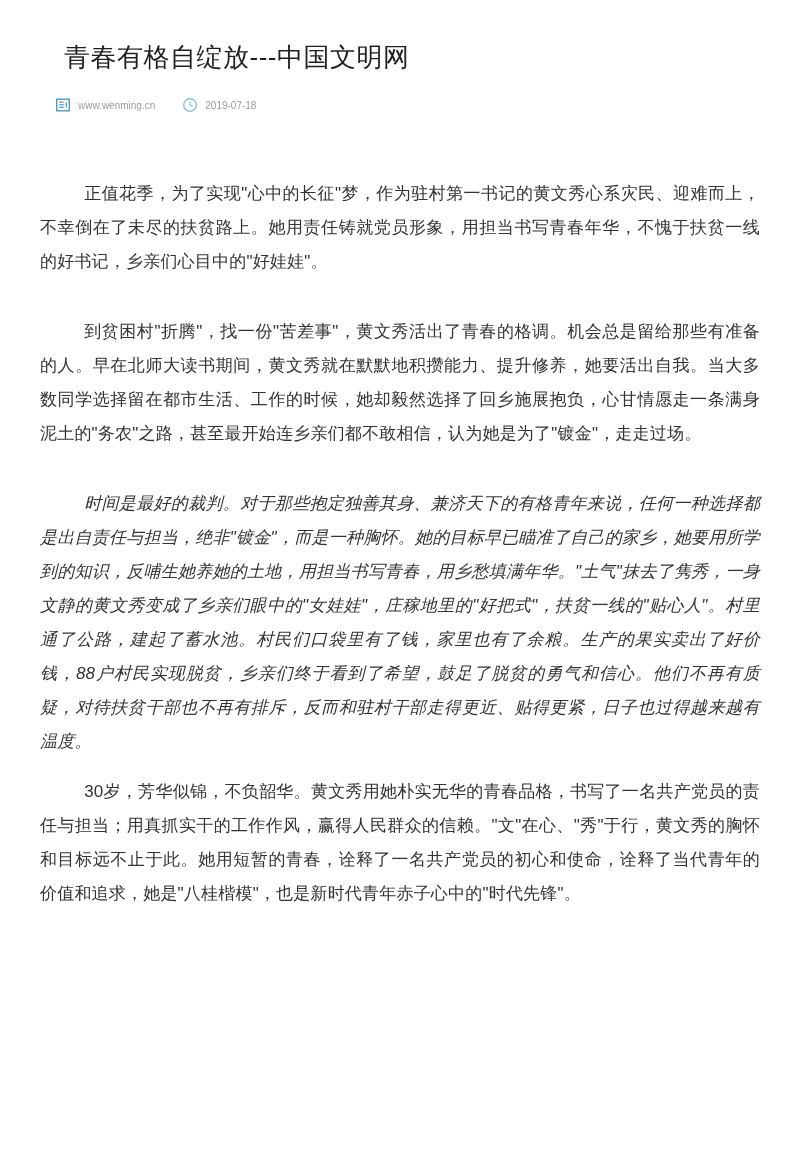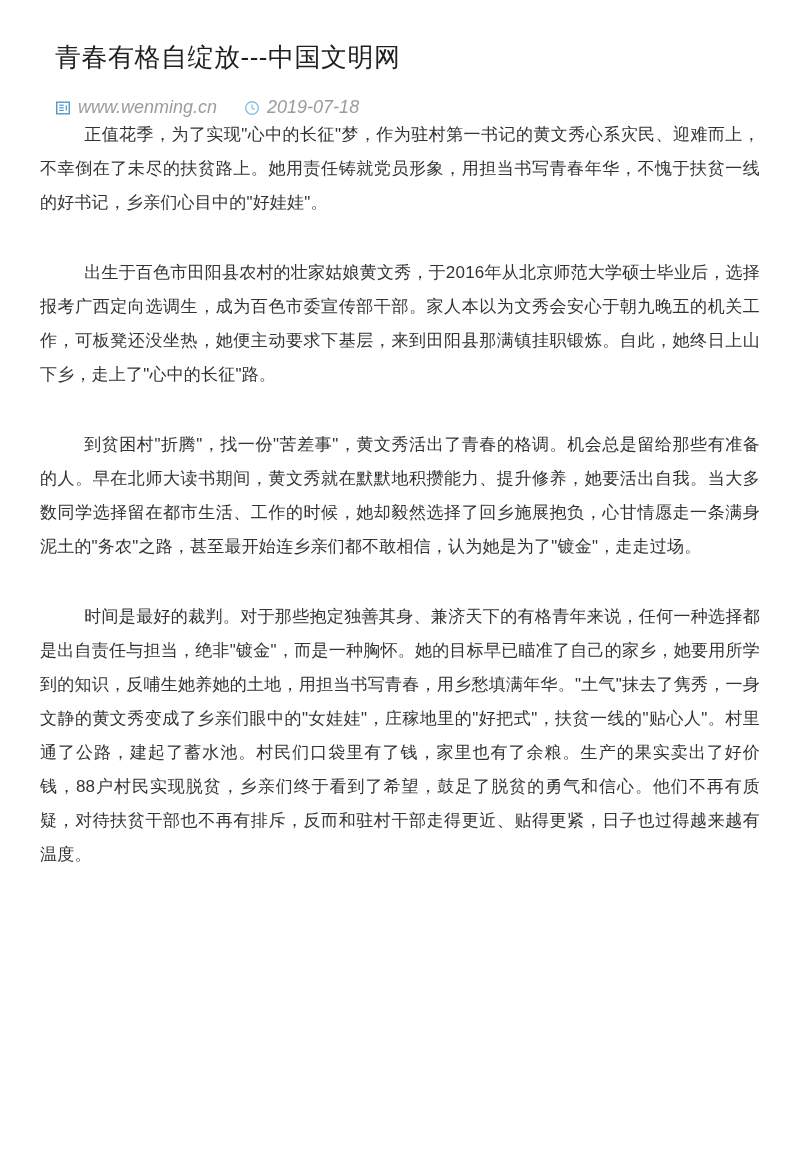--- a/index.html
+++ b/index.html
@@ -12,34 +12,34 @@
     width: 797px;
     min-height: 1159px;
     box-sizing: border-box;
     background: #ffffff;
     padding: 42px 37px 40px 40px;
   }
   .article-header {
     padding-left: 15px;
   }
   h1.title {
-    margin: 0 0 24px 0;
+    margin: 0 0 24px 9px;
     font-size: 26px;
     font-weight: 500;
     color: #1f1f1f;
     letter-spacing: 0.5px;
     line-height: 1.2;
   }
   .meta {
     display: flex;
     align-items: center;
     gap: 9px;
-    font-size: 18px;
+    font-size: 10px;
     color: #9b9b9b;
-    font-style: italic;
+    margin-bottom: 64px;
   }
   .meta-item {
     display: inline-flex;
     align-items: center;
     gap: 7px;
   }
   .meta-item + .meta-item {
     margin-left: 18px;
   }
   .meta-icon svg {
@@ -49,20 +49,21 @@
     margin: 0 0 36px 0;
     font-size: 17px;
     line-height: 2.0;
     color: #333333;
     text-align: justify;
     text-indent: 2.6em;
     letter-spacing: 0.2px;
   }
   .content p.tight {
     margin-bottom: 16px;
+    font-style: italic;
   }
   .editor-line {
     margin: 44px 0 0 0;
     font-size: 17px;
     color: #333333;
     text-indent: 2.9em;
     line-height: 2.0;
   }
 </style>
 </head>
@@ -95,18 +96,18 @@
             <line x1="8" y1="8.3" x2="10.8" y2="9.4" stroke="#8cc0dd" stroke-width="1.3"></line>
           </svg>
         </span>
         <span>2019-07-18</span>
       </span>
     </div>
   </div>
 
   <div class="content">
     <p>正值花季，为了实现"心中的长征"梦，作为驻村第一书记的黄文秀心系灾民、迎难而上，不幸倒在了未尽的扶贫路上。她用责任铸就党员形象，用担当书写青春年华，不愧于扶贫一线的好书记，乡亲们心目中的"好娃娃"。</p>
-    <p>出生于百色市田阳县农村的壮家姑娘黄文秀，于2016年从北京师范大学硕士毕业后，选择报考广西定向选调生，成为百色市委宣传部干部。家人本以为文秀会安心于朝九晚五的机关工作，可板凳还没坐热，她便主动要求下基层，来到田阳县那满镇挂职锻炼。自此，她终日上山下乡，走上了"心中的长征"路。</p>
     <p>到贫困村"折腾"，找一份"苦差事"，黄文秀活出了青春的格调。机会总是留给那些有准备的人。早在北师大读书期间，黄文秀就在默默地积攒能力、提升修养，她要活出自我。当大多数同学选择留在都市生活、工作的时候，她却毅然选择了回乡施展抱负，心甘情愿走一条满身泥土的"务农"之路，甚至最开始连乡亲们都不敢相信，认为她是为了"镀金"，走走过场。</p>
     <p class="tight">时间是最好的裁判。对于那些抱定独善其身、兼济天下的有格青年来说，任何一种选择都是出自责任与担当，绝非"镀金"，而是一种胸怀。她的目标早已瞄准了自己的家乡，她要用所学到的知识，反哺生她养她的土地，用担当书写青春，用乡愁填满年华。"土气"抹去了隽秀，一身文静的黄文秀变成了乡亲们眼中的"女娃娃"，庄稼地里的"好把式"，扶贫一线的"贴心人"。村里通了公路，建起了蓄水池。村民们口袋里有了钱，家里也有了余粮。生产的果实卖出了好价钱，88户村民实现脱贫，乡亲们终于看到了希望，鼓足了脱贫的勇气和信心。他们不再有质疑，对待扶贫干部也不再有排斥，反而和驻村干部走得更近、贴得更紧，日子也过得越来越有温度。</p>
+    <p>30岁，芳华似锦，不负韶华。黄文秀用她朴实无华的青春品格，书写了一名共产党员的责任与担当；用真抓实干的工作作风，赢得人民群众的信赖。"文"在心、"秀"于行，黄文秀的胸怀和目标远不止于此。她用短暂的青春，诠释了一名共产党员的初心和使命，诠释了当代青年的价值和追求，她是"八桂楷模"，也是新时代青年赤子心中的"时代先锋"。</p>
   </div>
 
 </div>
 
 </body></html>

